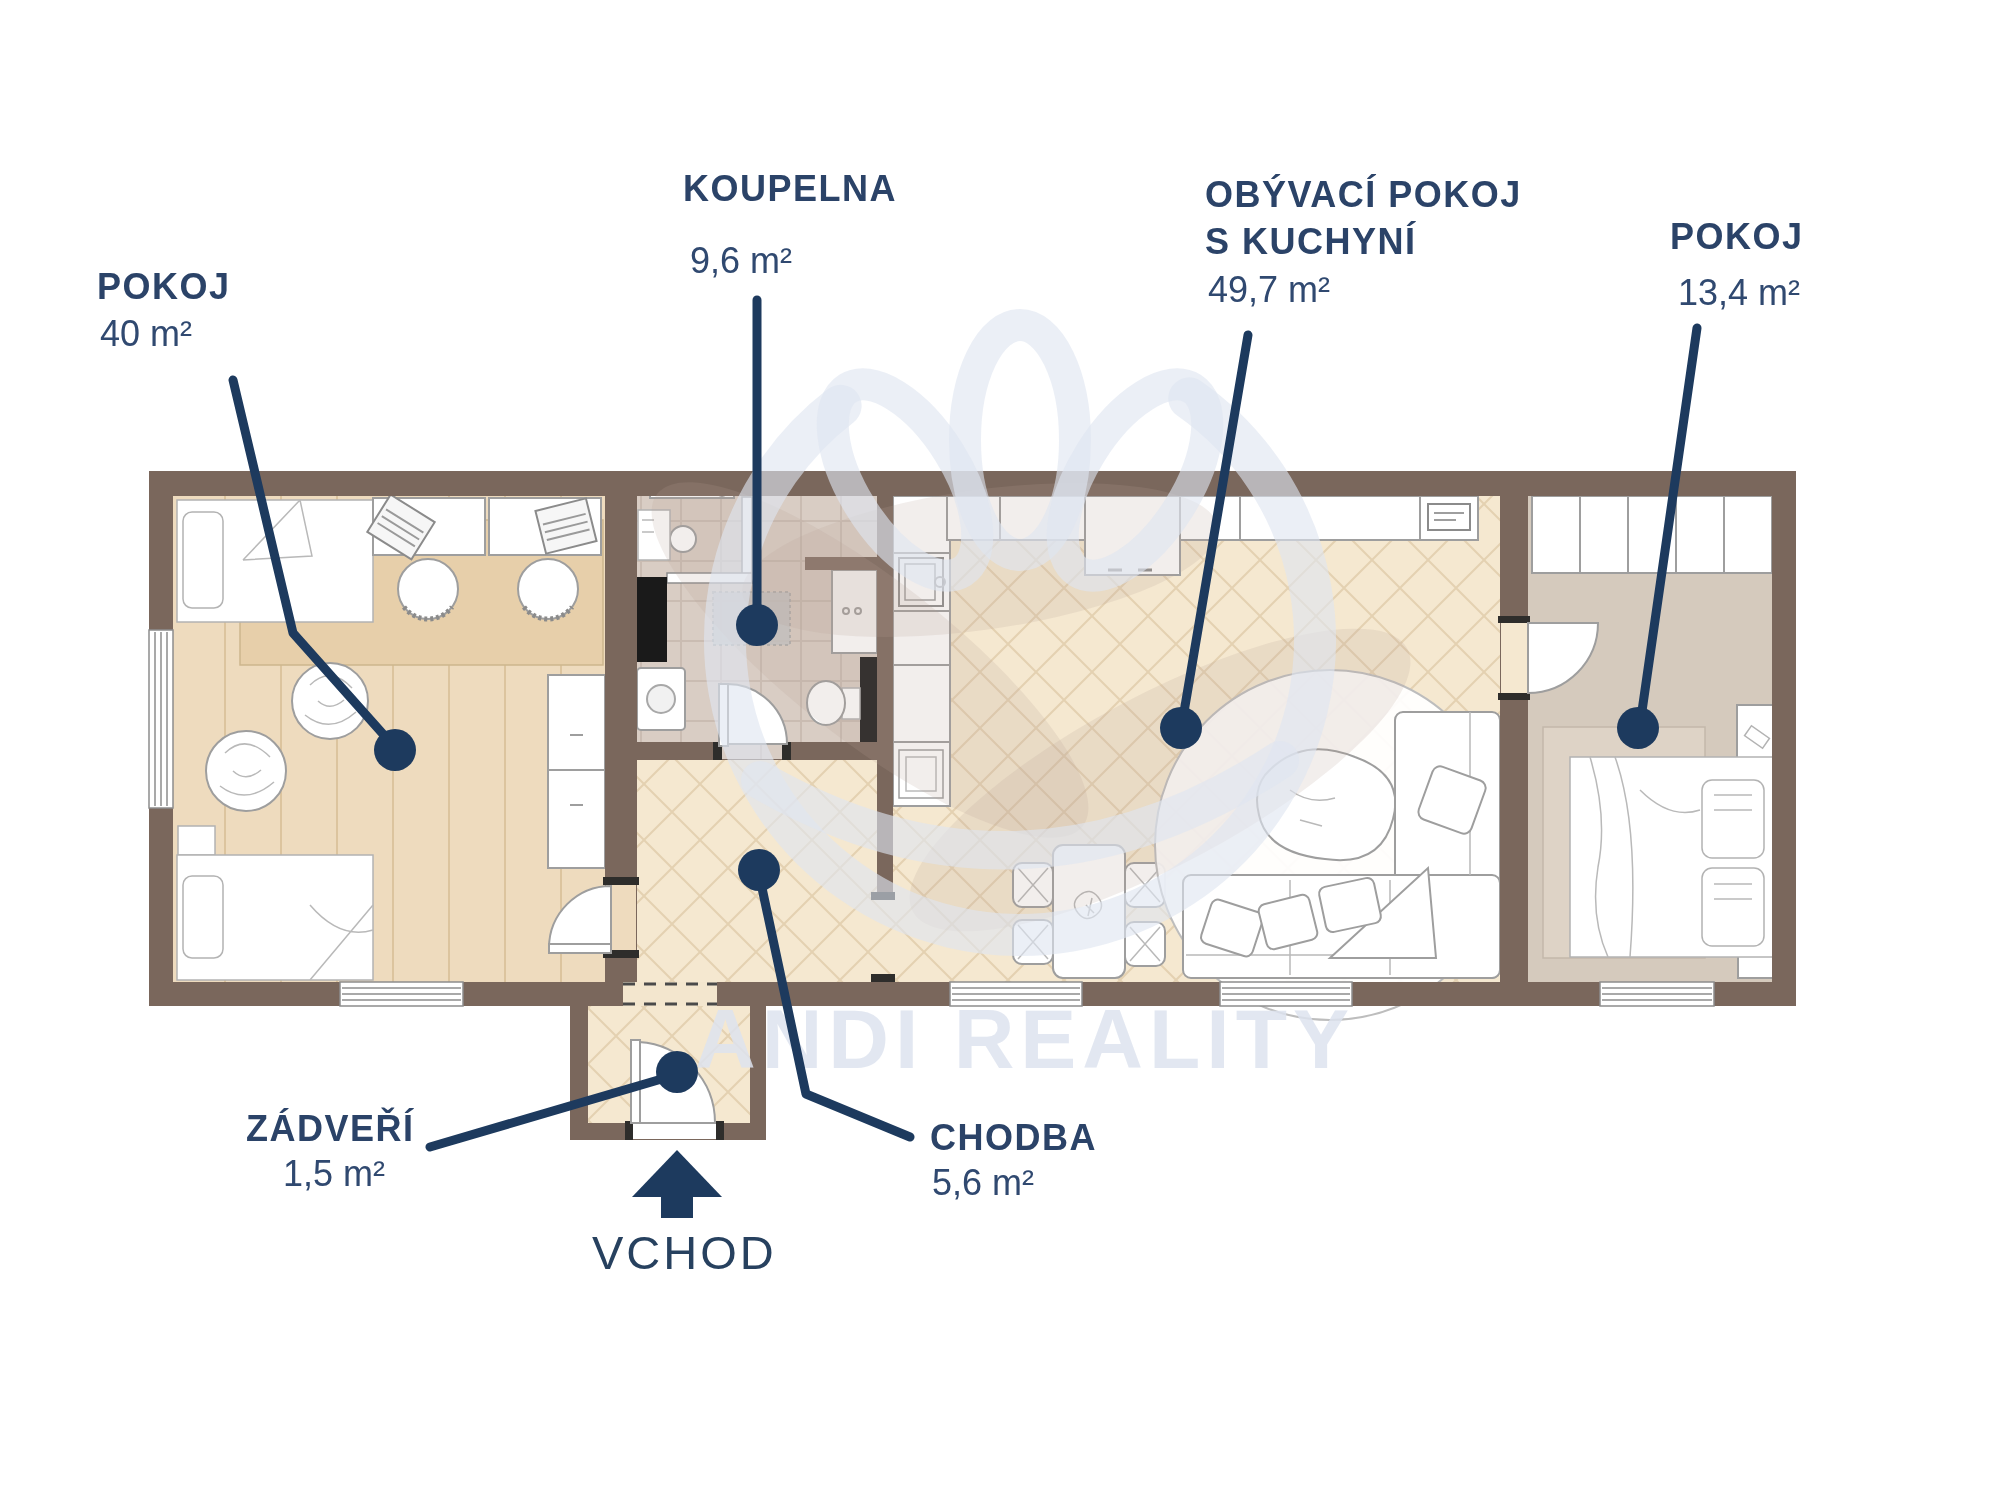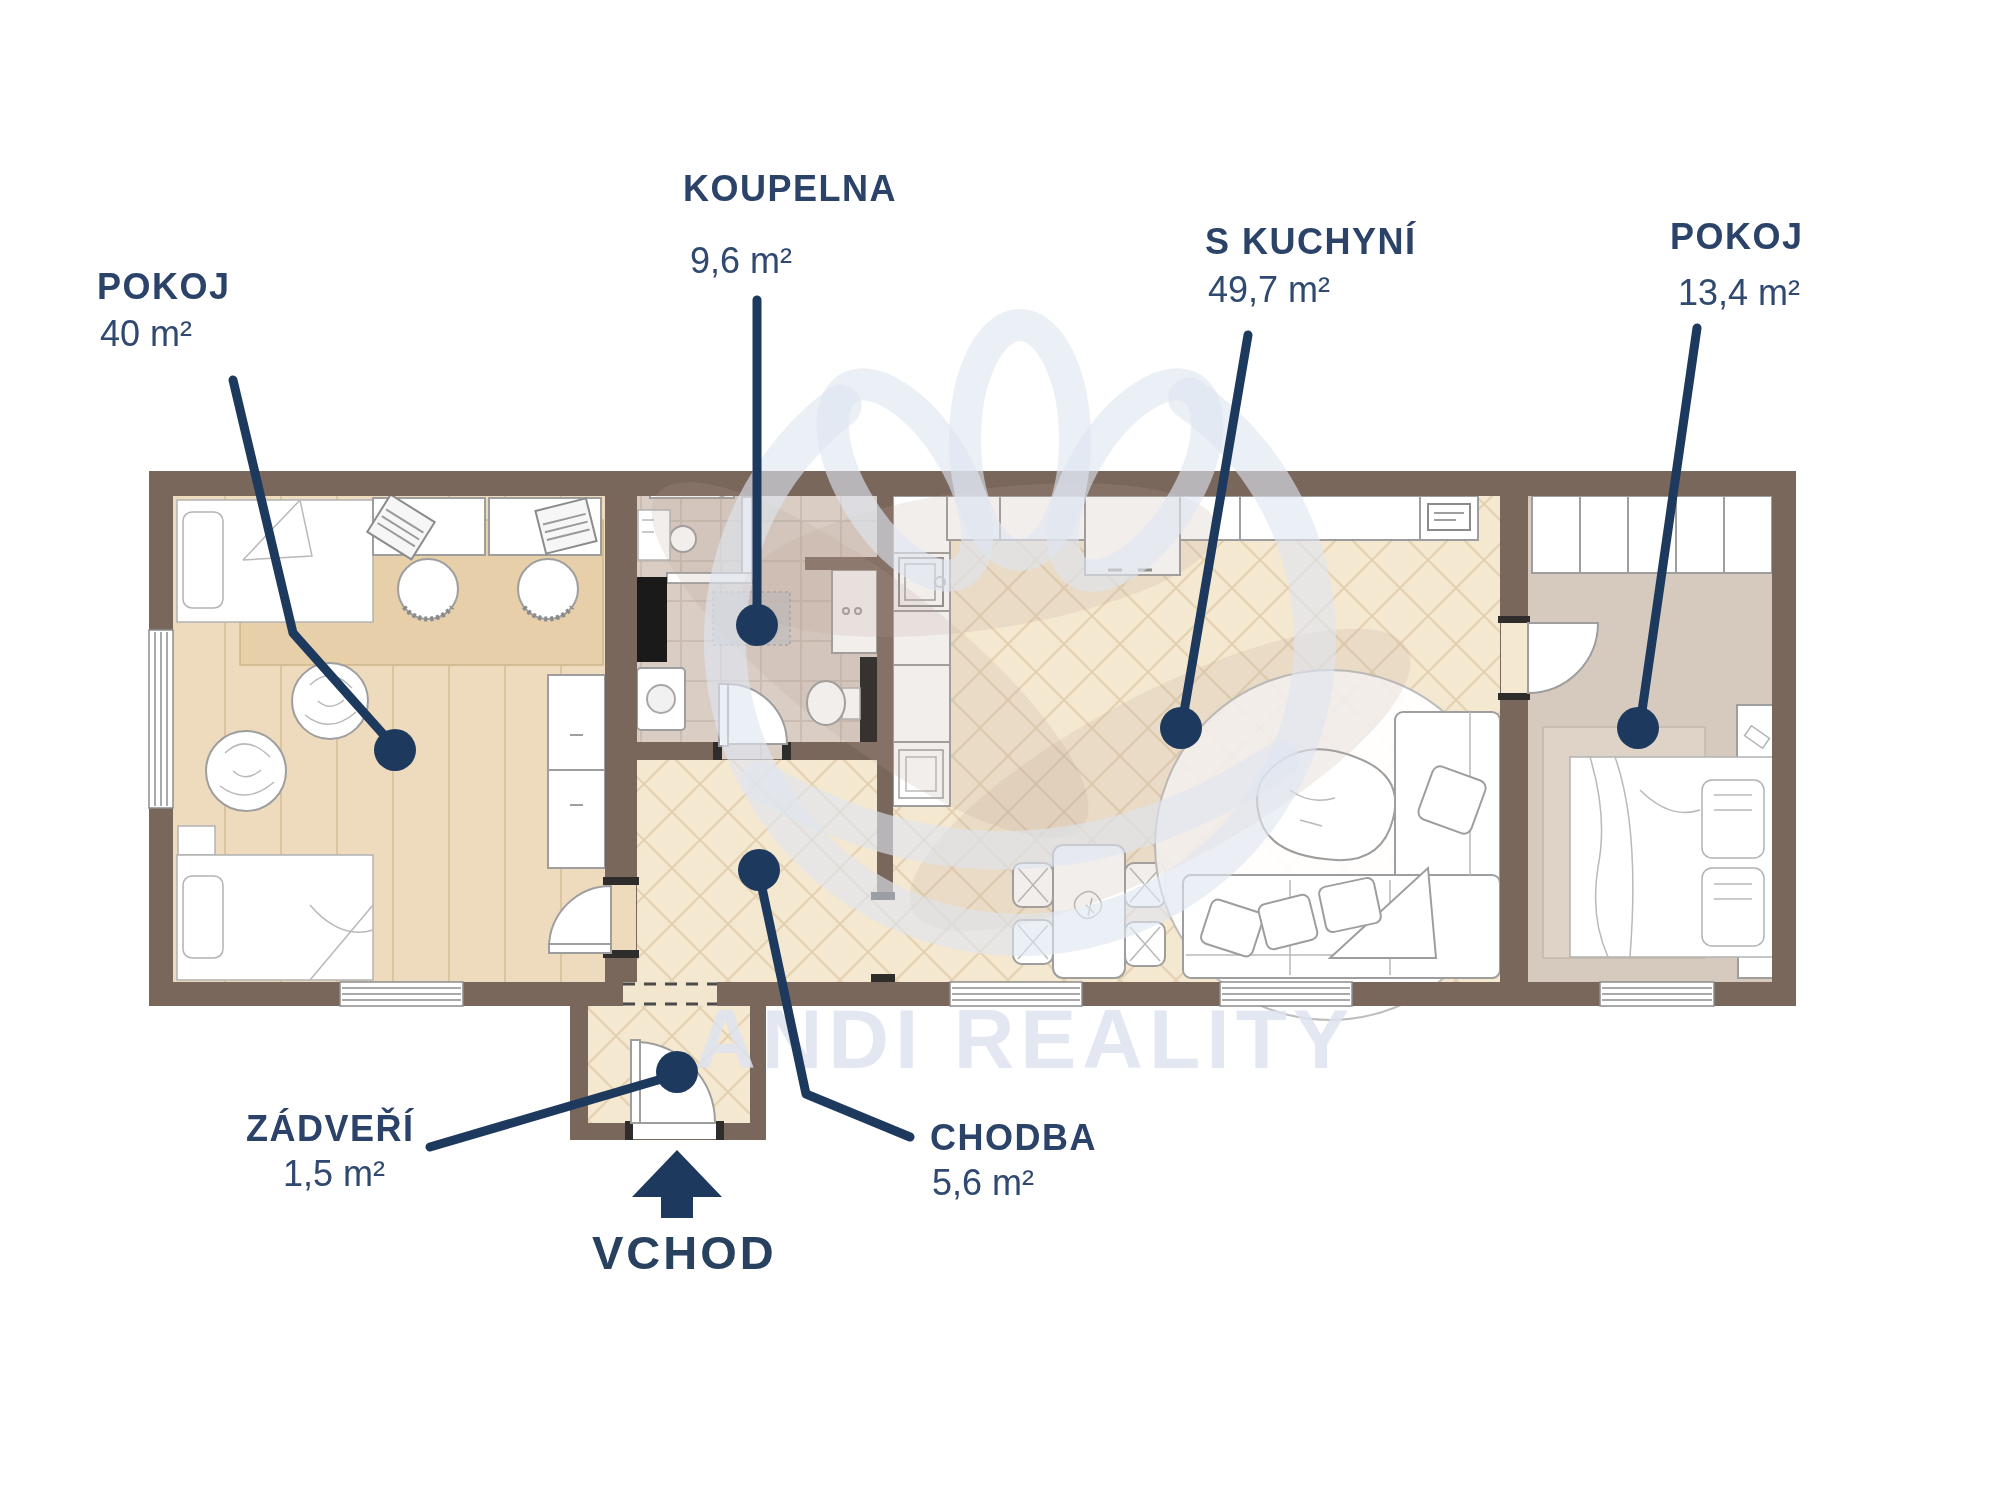--- a/index.html
+++ b/index.html
@@ -1,21 +1,21 @@
 <!DOCTYPE html>
 <html><head>
 <meta charset="utf-8">
 <style>
   html,body{margin:0;padding:0;background:#ffffff;}
   .stage{position:relative;width:2000px;height:1500px;background:#ffffff;overflow:hidden;
          font-family:"Liberation Sans", sans-serif;}
   .stage svg{position:absolute;left:0;top:0;}
   .rlabel{position:absolute;color:#2b4368;font-weight:700;font-size:36px;letter-spacing:1.5px;white-space:nowrap;}
   .rarea{position:absolute;color:#304970;font-weight:400;font-size:36px;white-space:nowrap;}
-  .vchod{position:absolute;color:#27415f;font-weight:700;font-size:47px;letter-spacing:3px;white-space:nowrap;}
+  .vchod{position:absolute;color:#27415f;font-weight:400;font-size:47px;letter-spacing:3px;white-space:nowrap;}
   
   .wall{fill:#7a675c;}
   .jamb{fill:#2e2d2b;}
   .furn{fill:#ffffff;stroke:#9e9e9e;stroke-width:2;}
   .furnthin{fill:#ffffff;stroke:#b3b3b3;stroke-width:1.5;}
   .fline{fill:none;stroke:#9e9e9e;stroke-width:2;}
   .flinethin{fill:none;stroke:#b9b9b9;stroke-width:1.5;}
   .dark{fill:#1a1a1a;}
   .door{fill:#ffffff;stroke:#9e9e9e;stroke-width:2;}
   .win{fill:#ffffff;stroke:#8d8d8d;stroke-width:1.5;}
@@ -325,20 +325,21 @@
     <rect x="661" y="1197" width="32" height="21" fill="#1d3a5e"></rect>
   </g>
 </svg>
 
 <div class="rlabel" style="left:97px;top:266px">POKOJ</div>
 <div class="rarea" style="left:100px;top:313px">40 m²</div>
 
 <div class="rlabel" style="left:683px;top:168px">KOUPELNA</div>
 <div class="rarea" style="left:690px;top:240px">9,6 m²</div>
 
+<div class="rlabel" style="left:1205px;top:174px">OBÝVACÍ POKOJ</div>
 <div class="rlabel" style="left:1205px;top:221px">S KUCHYNÍ</div>
 <div class="rarea" style="left:1208px;top:269px">49,7 m²</div>
 
 <div class="rlabel" style="left:1670px;top:216px">POKOJ</div>
 <div class="rarea" style="left:1678px;top:272px">13,4 m²</div>
 
 <div class="rlabel" style="left:246px;top:1108px">ZÁDVEŘÍ</div>
 <div class="rarea" style="left:283px;top:1153px">1,5 m²</div>
 
 <div class="rlabel" style="left:930px;top:1117px">CHODBA</div>

